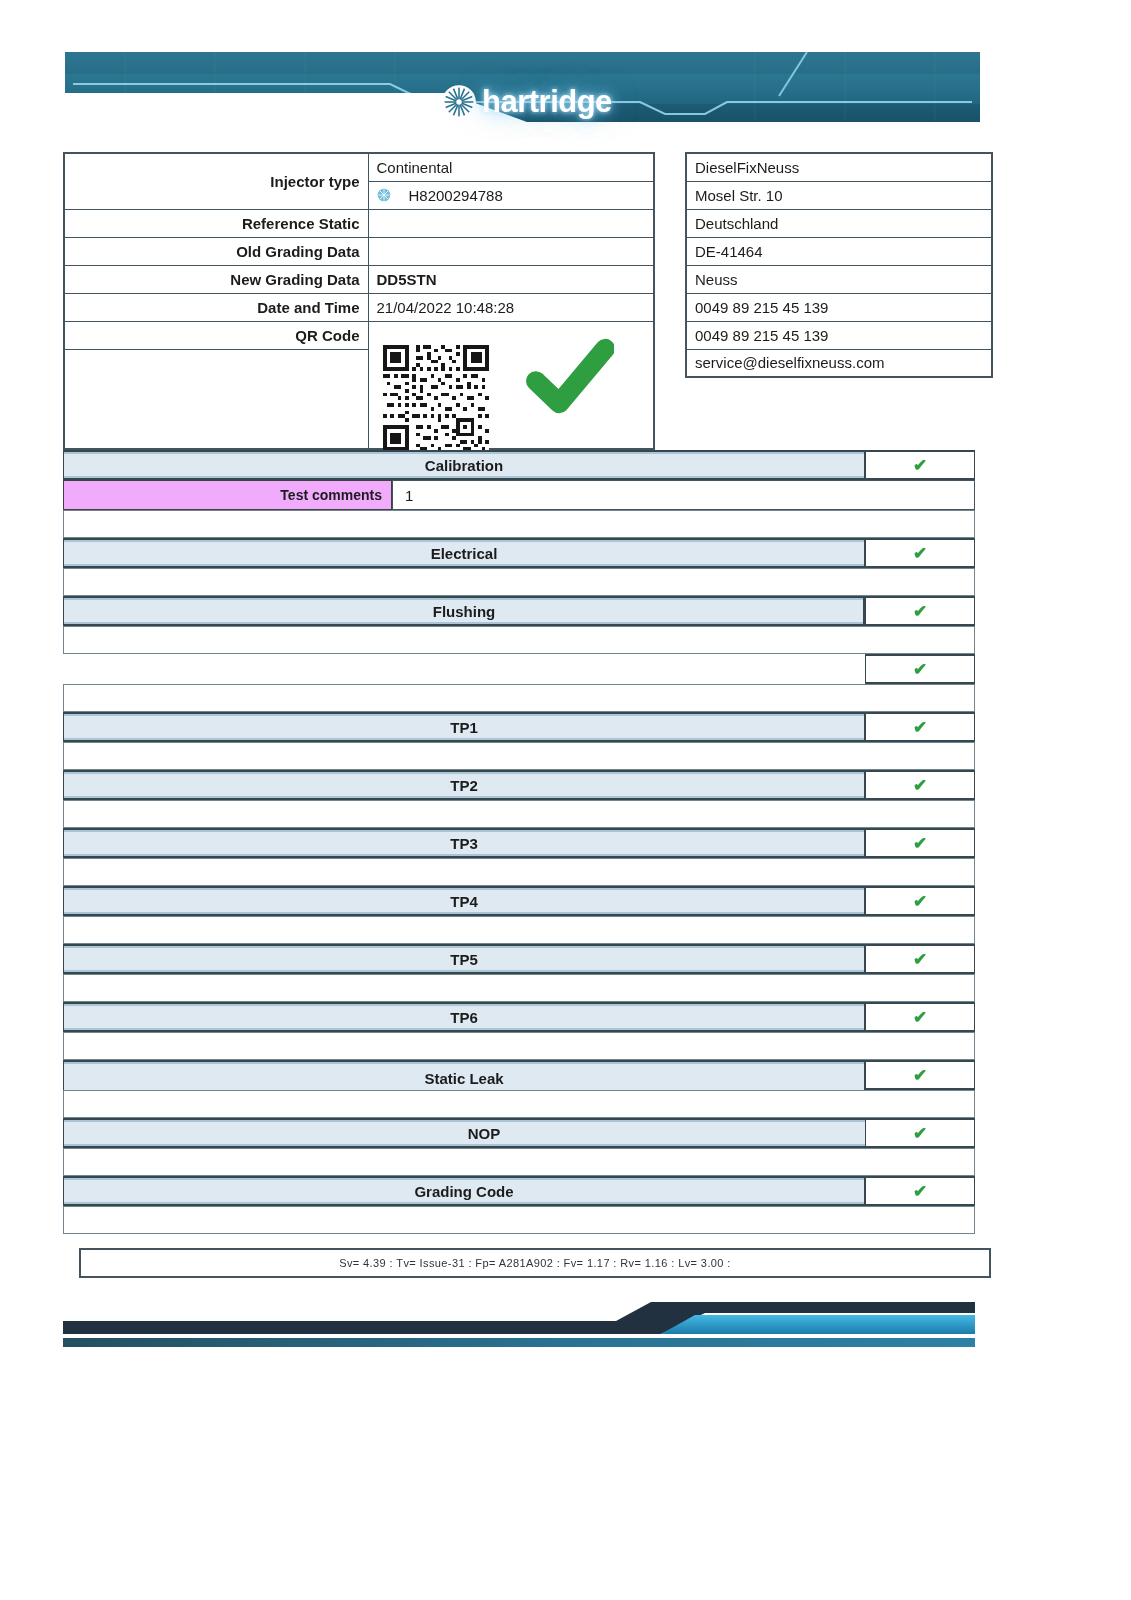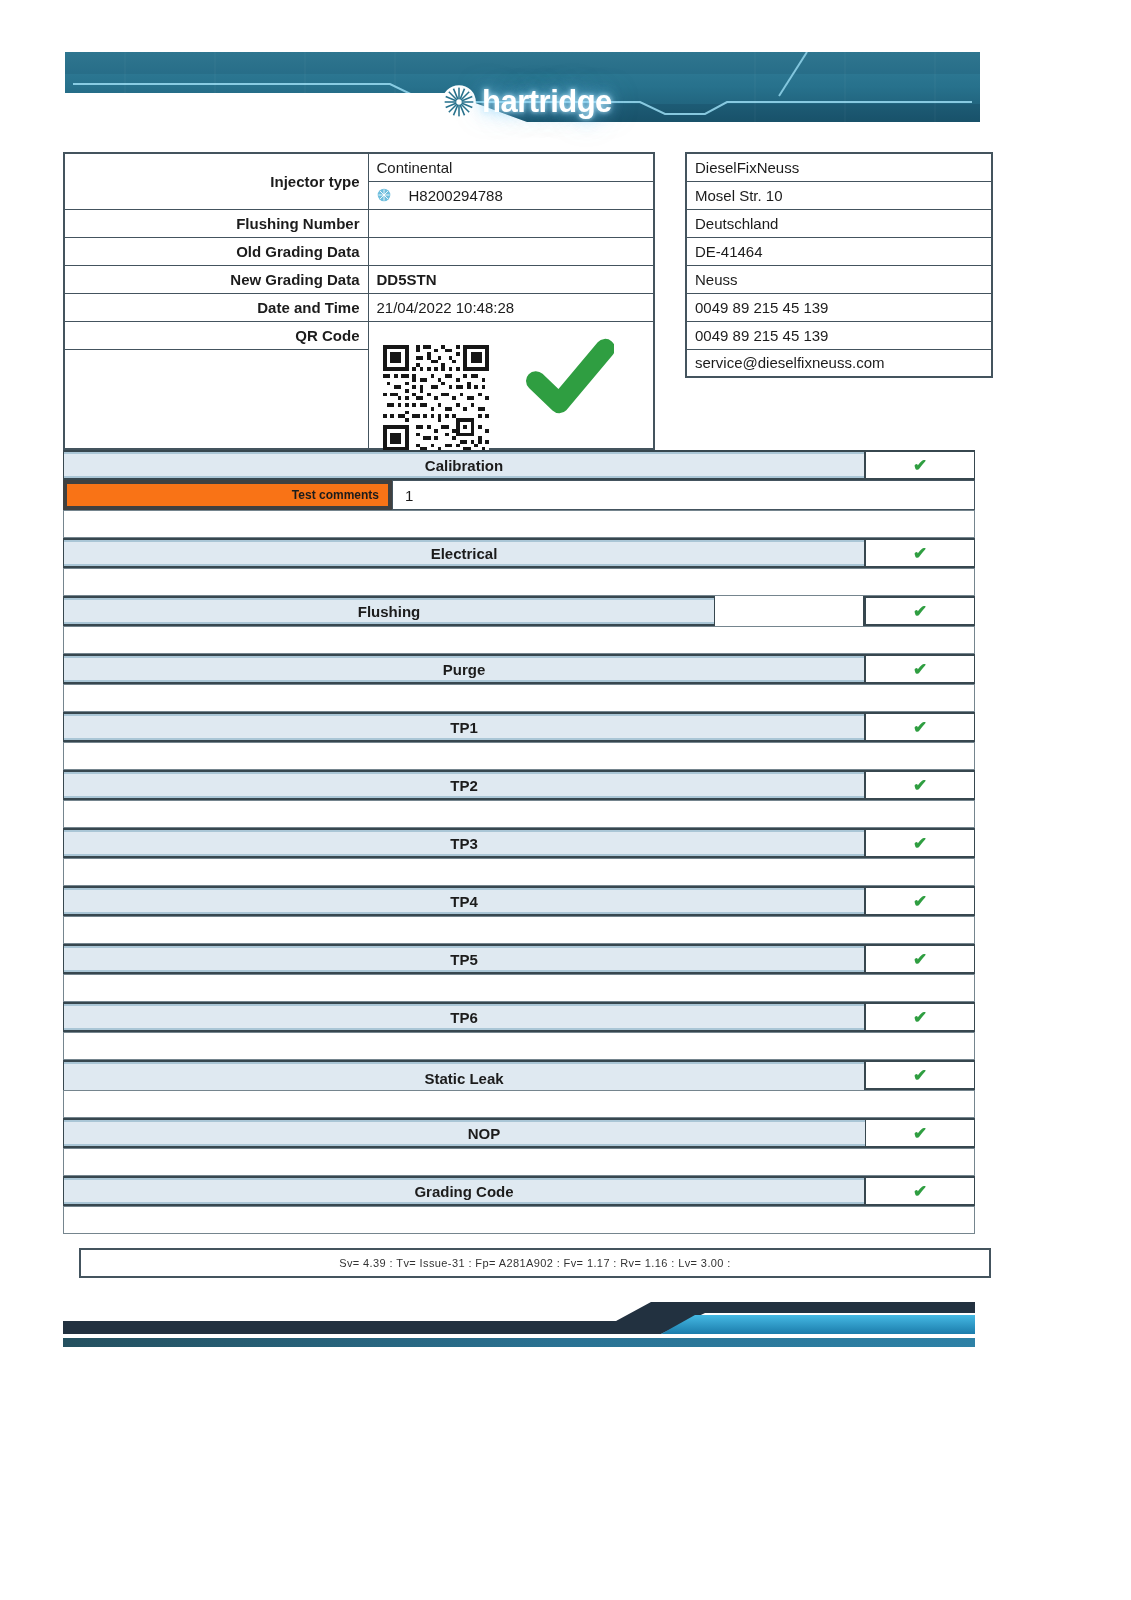--- a/index.html
+++ b/index.html
@@ -25,22 +25,22 @@
   .qr-cell{position:relative;}
 
   
   .hdr-row{background:#dfe9f1;border:1px solid #37474f;border-top:2px solid #37474f;border-bottom:2px solid #37474f;
            box-shadow:inset 0 2px 0 rgba(125,170,192,.55),inset 0 -2px 0 rgba(125,170,192,.55);
            display:flex;align-items:center;justify-content:center;font-size:15px;font-weight:bold;}
   .chk-cell{background:#fff;border:1px solid #37474f;border-top:2px solid #37474f;border-bottom:2px solid #37474f;
             display:flex;align-items:center;justify-content:center;}
   .chk{color:#2f9e41;font-size:17px;font-weight:bold;line-height:1;}
   .spacer-row{background:#fff;border:1px solid #75858e;}
-  .tc-label{background:#f97316;border:4px solid #404040;display:flex;align-items:center;justify-content:flex-end;
-            padding-right:9px;font-size:12px;font-weight:bold;}
+  .tc-label{background:#f0abfc;border:1px solid #404040;display:flex;align-items:center;justify-content:flex-end;
+            padding-right:9px;font-size:14px;font-weight:bold;}
   .tc-value{background:#fff;border:1px solid #44545e;display:flex;align-items:center;padding-left:12px;font-size:15px;}
 
   .version-row{border:2px solid #44545e;display:flex;align-items:center;justify-content:center;
                font-size:11px;color:#333;letter-spacing:.4px;background:#fff;}
   .artifact{background:#37474f;}
 </style>
 </head>
 <body>
 
 <div class="page">
@@ -109,21 +109,21 @@
               <path d="M20 4 L20 36" transform="rotate(45 20 20)"></path>
               <path d="M20 4 L20 36" transform="rotate(90 20 20)"></path>
               <path d="M20 4 L20 36" transform="rotate(135 20 20)"></path>
             </g>
           </svg>
           <span>H8200294788</span>
         </span>
       </td>
     </tr>
     <tr>
-      <td class="lbl">Flushing Number</td>
+      <td class="lbl">Reference Static</td>
       <td></td>
     </tr>
     <tr>
       <td class="lbl">Old Grading Data</td>
       <td></td>
     </tr>
     <tr>
       <td class="lbl">New Grading Data</td>
       <td style="font-weight:bold">DD5STN</td>
     </tr>
@@ -217,32 +217,29 @@
   <div class="abs spacer-row" style="left:63px;top:510px;width:912px;height:28px;"></div>
 
   <div class="abs hdr-row" style="left:63px;top:538px;width:802px;height:30px;">
     <span>Electrical</span>
     </div>
   <div class="abs chk-cell" style="left:865px;top:538px;width:110px;height:30px;">
     <span class="chk">✔</span>
     </div>
   <div class="abs spacer-row" style="left:63px;top:568px;width:912px;height:28px;"></div>
 
-  <div class="abs hdr-row" style="left:63px;top:596px;width:652px;height:30px;">
+  <div class="abs hdr-row" style="left:63px;top:596px;width:802px;height:30px;">
     <span>Flushing</span>
     </div>
   <div class="abs chk-cell" style="left:865px;top:596px;width:110px;height:30px;">
     <span class="chk">✔</span>
     </div>
   <div class="abs artifact" style="left:863px;top:596px;width:2px;height:38px;"></div>
   <div class="abs spacer-row" style="left:63px;top:626px;width:912px;height:28px;"></div>
 
-  <div class="abs hdr-row" style="left:63px;top:654px;width:802px;height:30px;">
-    <span>Purge</span>
-    </div>
   <div class="abs chk-cell" style="left:865px;top:654px;width:110px;height:30px;">
     <span class="chk">✔</span>
     </div>
   <div class="abs spacer-row" style="left:63px;top:684px;width:912px;height:28px;"></div>
 
   <div class="abs hdr-row" style="left:63px;top:712px;width:802px;height:30px;">
     <span>TP1</span>
     </div>
   <div class="abs chk-cell" style="left:865px;top:712px;width:110px;height:30px;">
     <span class="chk">✔</span>

